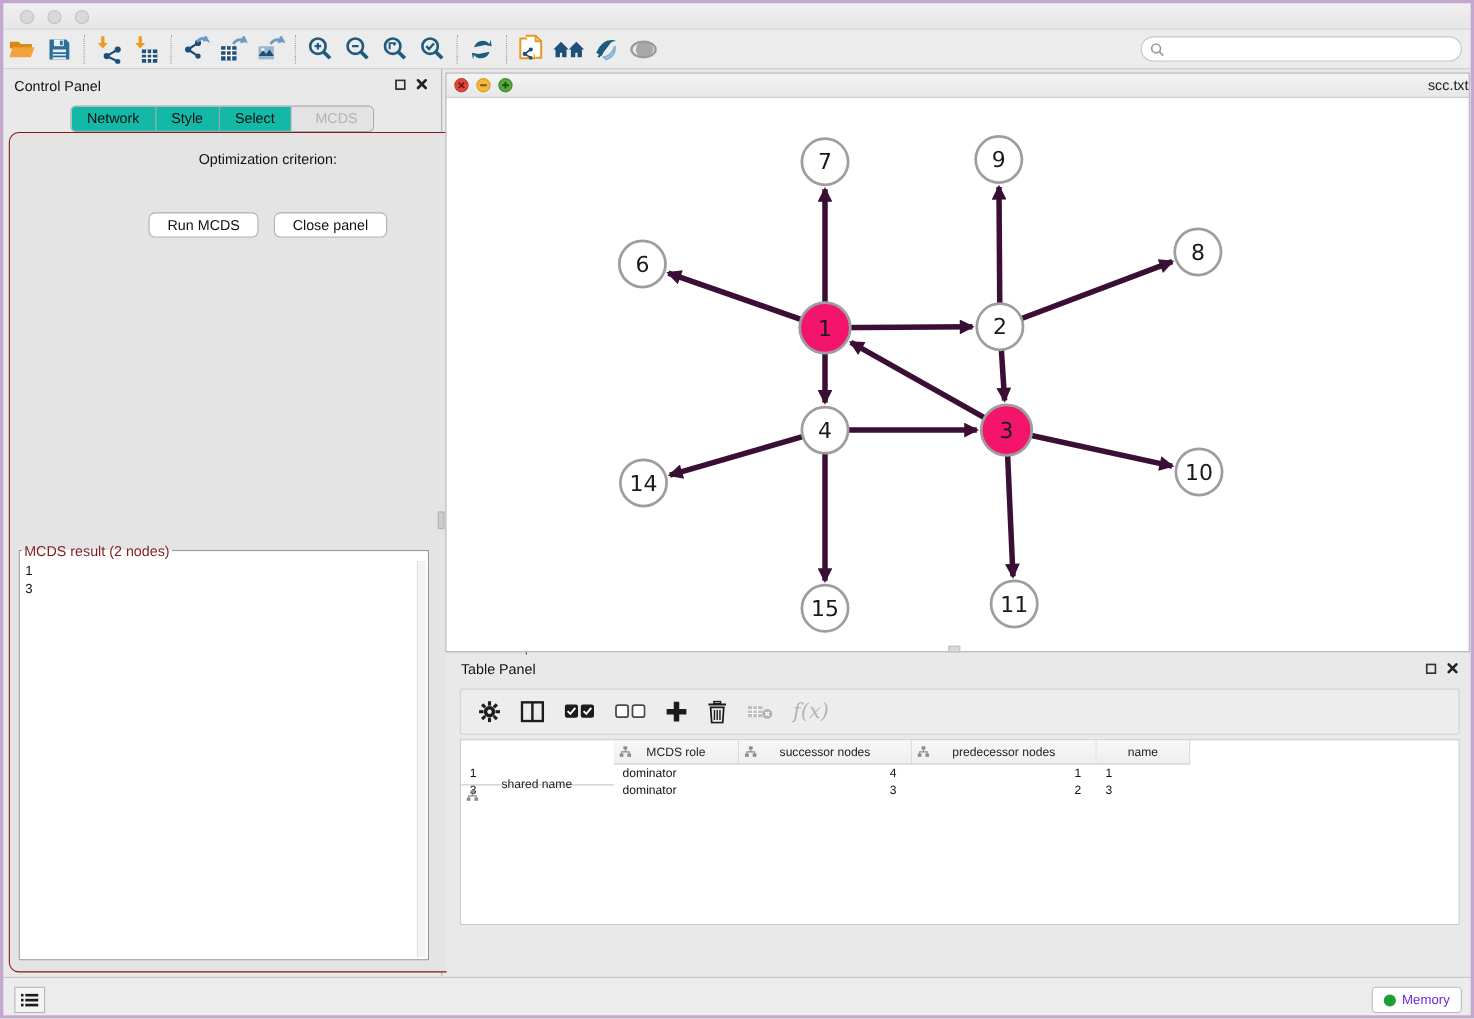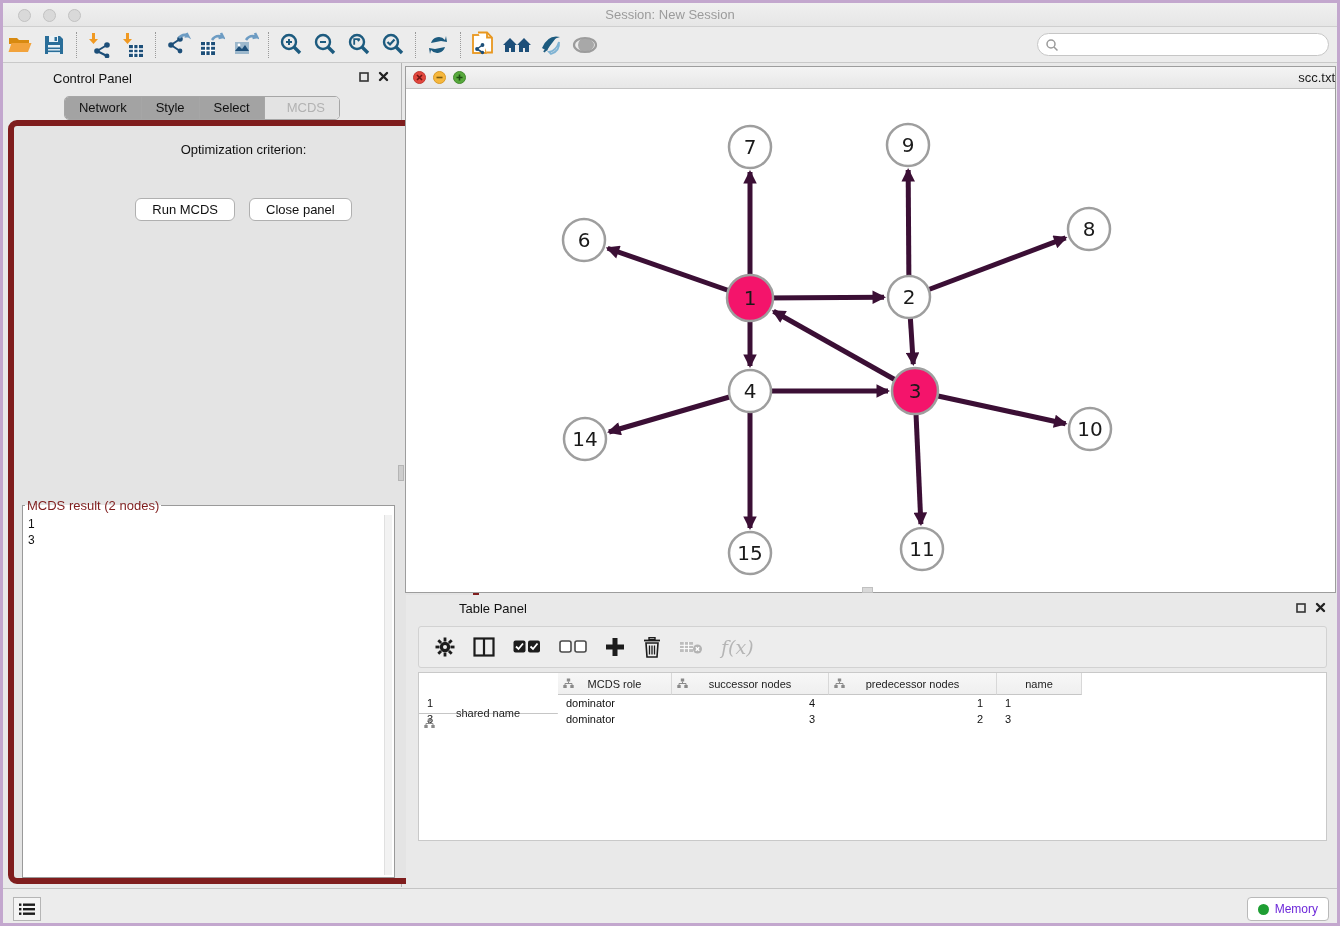--- a/index.html
+++ b/index.html
@@ -21,29 +21,29 @@
     background:#ececec; border-bottom:1px solid #c9c9c9; display:flex; align-items:center; }
   .tb-btn { width:34px; height:30px; display:flex; align-items:center; justify-content:center; flex:0 0 auto; }
   .tb-sep { width:1px; height:26px; border-left:1px dotted #9a9a9a; margin:0 5px; flex:0 0 auto; }
   .search-wrap { position:absolute; right:8px; top:6px; width:292px; height:23px; background:#fff;
     border:1px solid #c6c6c6; border-radius:12px; display:flex; align-items:center; padding-left:7px; }
   .search-wrap input { border:none; outline:none; flex:1; height:19px; font-size:12px; background:transparent; }
 
   
   .control-panel { position:absolute; left:3px; top:63px; width:399px; height:824px;
     background:#e9e9e9; border-right:1px solid #b3b3b3; }
-  .panel-head { position:absolute; left:10px; top:8px; font-size:13px; color:#111;margin-left:40px; }
+  .panel-head { position:absolute; left:10px; top:8px; font-size:13px; color:#111; }
   .panel-ctrls { position:absolute; top:8px; right:12px; display:flex; gap:9px; align-items:center; }
   .tabs-row { position:absolute; top:33px; left:0; width:100%; display:flex; justify-content:center; }
   .tab-group { display:inline-flex; border:1px solid #a6a6a6; border-radius:5px; overflow:hidden; background:#fff; }
-  .tab { font-size:13px; color:#111; background:#a3a3a3; padding:3px 14px 4px; border-right:1px solid #a6a6a6; cursor:default; }
+  .tab { font-size:13px; color:#111; background:#14b8a6; padding:3px 14px 4px; border-right:1px solid #a6a6a6; cursor:default; }
   .tab:last-child { border-right:none;padding-left:22px; }
   .tab.selected { background:#e3e3e3; color:#b2b2b2; }
   .cp-inner { position:absolute; left:5px; top:57px; width:471px; height:764px;
-    background:#e4e4e4; border-radius:9px; border:6px solid #7f1d1d; }
+    background:#e4e4e4; border-radius:9px; border:1px solid #7f1d1d; }
   .opt-label { position:absolute; top:16px; width:100%; text-align:center; font-size:13px; color:#111; }
   .dropdown { position:absolute; left:38px; top:40px; width:307px; height:22px; background:#fff;
     border:1px solid #adadad; border-radius:5px; font-size:13px; color:#111;
     display:flex; align-items:center; padding-left:10px; }
   .dd-arrows { position:absolute; right:6px; top:3px; }
   .btn-row { position:absolute; top:72px; width:100%; display:flex; justify-content:center; gap:14px; }
   .aq-btn { background:#fff; border:1px solid #b0b0b0; border-radius:6px; height:23px;
     padding:0 16px; font-size:13px; color:#111; font-family:inherit; }
   fieldset.mcds { position:absolute; left:8px; top:372px; width:373px; height:380px;
     border:1px solid #9a9a9a; background:#fff; }
@@ -106,21 +106,20 @@
 </style>
 </head>
 <body>
 
 <div class="win-frame"></div>
 
 <div class="titlebar">
   <span class="tl t1"></span>
   <span class="tl t2"></span>
   <span class="tl t3"></span>
-  <div class="win-title">Session: New Session</div>
 </div>
 
 <div class="toolbar">
   <div class="tb-btn">
     <svg width="26" height="24" viewBox="0 0 26 24">
       <path d="M2 5 h8 l2 2 h10 v4 H2 z" fill="#d88a10"></path>
       <path d="M4.5 10 h20 l-3.5 9 H1.5 z" fill="#f2a33c"></path>
     </svg>
   </div>
   <div class="tb-btn">

